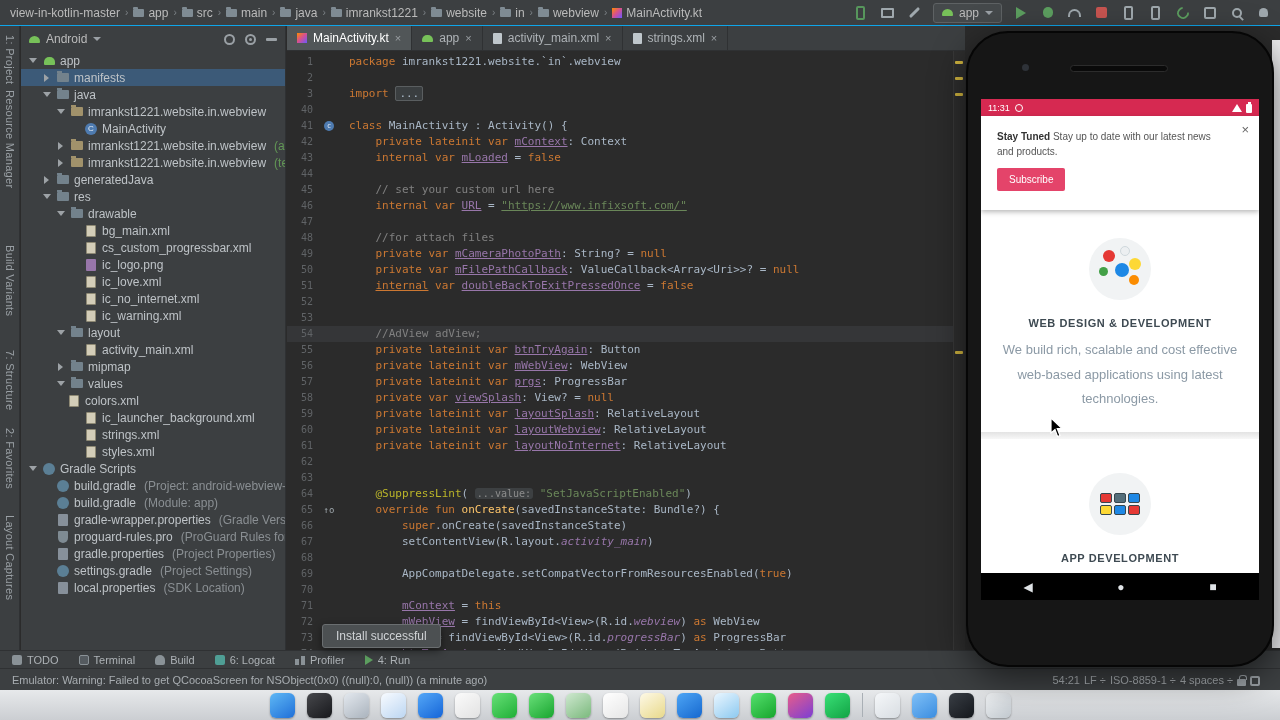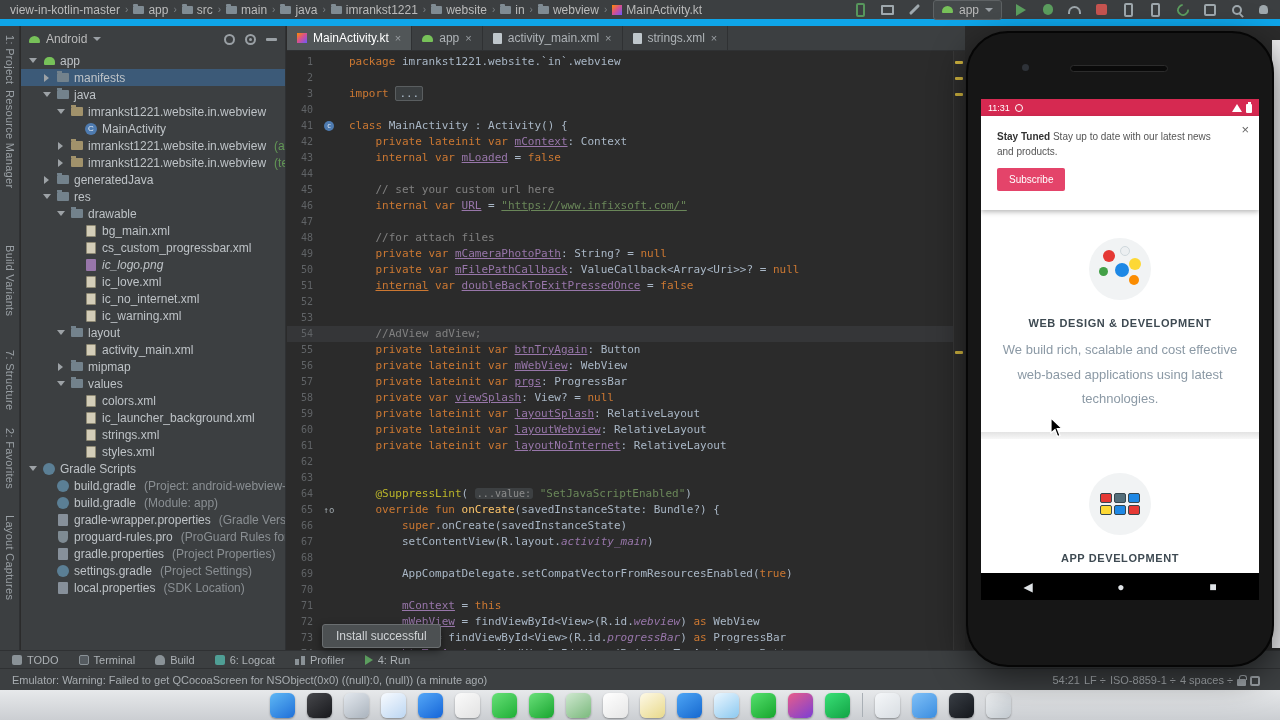--- a/index.html
+++ b/index.html
@@ -2,21 +2,21 @@
 <html><head>
 <meta charset="utf-8">
 <style>
   html,body{margin:0;padding:0}
   body{width:1280px;height:720px;position:relative;overflow:hidden;background:#2b2b2b;
        font-family:"Liberation Sans",sans-serif;}
   *{box-sizing:border-box}
 
   
   .titlebar{position:absolute;left:0;top:0;right:0;height:26px;background:#3c3f41;
-            border-bottom:7px solid #0ea5e9;display:flex;align-items:center;padding:0 8px;z-index:5}
+            border-bottom:1px solid #0ea5e9;display:flex;align-items:center;padding:0 8px;z-index:5}
   .crumbs{display:flex;align-items:center;gap:2px;font-size:12px;color:#bbbbbb;white-space:nowrap}
   .crumb{display:flex;align-items:center;gap:4px;padding:0 2px}
   .crumb-sep{color:#7b8085;font-size:10px;padding:0 1px}
   .mini-folder{width:11px;height:8px;background:#7f8b93;border-radius:1px;position:relative;flex:none}
   .mini-folder::before{content:"";position:absolute;top:-2px;left:0;width:5px;height:2px;background:#7f8b93;border-radius:1px 1px 0 0}
   .mini-kotlin{width:10px;height:10px;background:linear-gradient(135deg,#ff8a00,#d6508f 48%,#6b57ff);flex:none}
   .tb-icons{margin-left:auto;display:flex;align-items:center;gap:10px}
   .tbi{width:17px;height:17px;display:flex;align-items:center;justify-content:center;position:relative}
   .k-phone{width:9px;height:14px;border:2px solid #57965c;border-radius:2px}
   .k-monitor{width:13px;height:10px;border:2px solid #9fa8ad;border-radius:1px}
@@ -394,21 +394,21 @@
         </span>
         <span>bg_main.xml</span>
       </div>
       <div class="trow" style="padding-left: 48px;">
         <span class="arrow"></span>
         <span class="ti ti-xml">
           <i></i>
         </span>
         <span>cs_custom_progressbar.xml</span>
       </div>
-      <div class="trow" style="padding-left: 48px; font-style: italic;">
+      <div class="trow" style="padding-left: 48px;">
         <span class="arrow"></span>
         <span class="ti ti-image">
           <i></i>
         </span>
         <span>ic_logo.png</span>
       </div>
       <div class="trow" style="padding-left: 48px;">
         <span class="arrow"></span>
         <span class="ti ti-xml">
           <i></i>
@@ -456,21 +456,21 @@
       </div>
       <div class="trow" style="padding-left: 34px;">
         <span class="arrow">
           <span class="arr-down"></span>
         </span>
         <span class="ti ti-folder">
           <i></i>
         </span>
         <span>values</span>
       </div>
-      <div class="trow" style="padding-left: 48px;">
+      <div class="trow" style="padding-left: 31px;">
         <span class="arrow"></span>
         <span class="ti ti-xml">
           <i></i>
         </span>
         <span>colors.xml</span>
       </div>
       <div class="trow" style="padding-left: 48px;">
         <span class="arrow"></span>
         <span class="ti ti-xml">
           <i></i>

